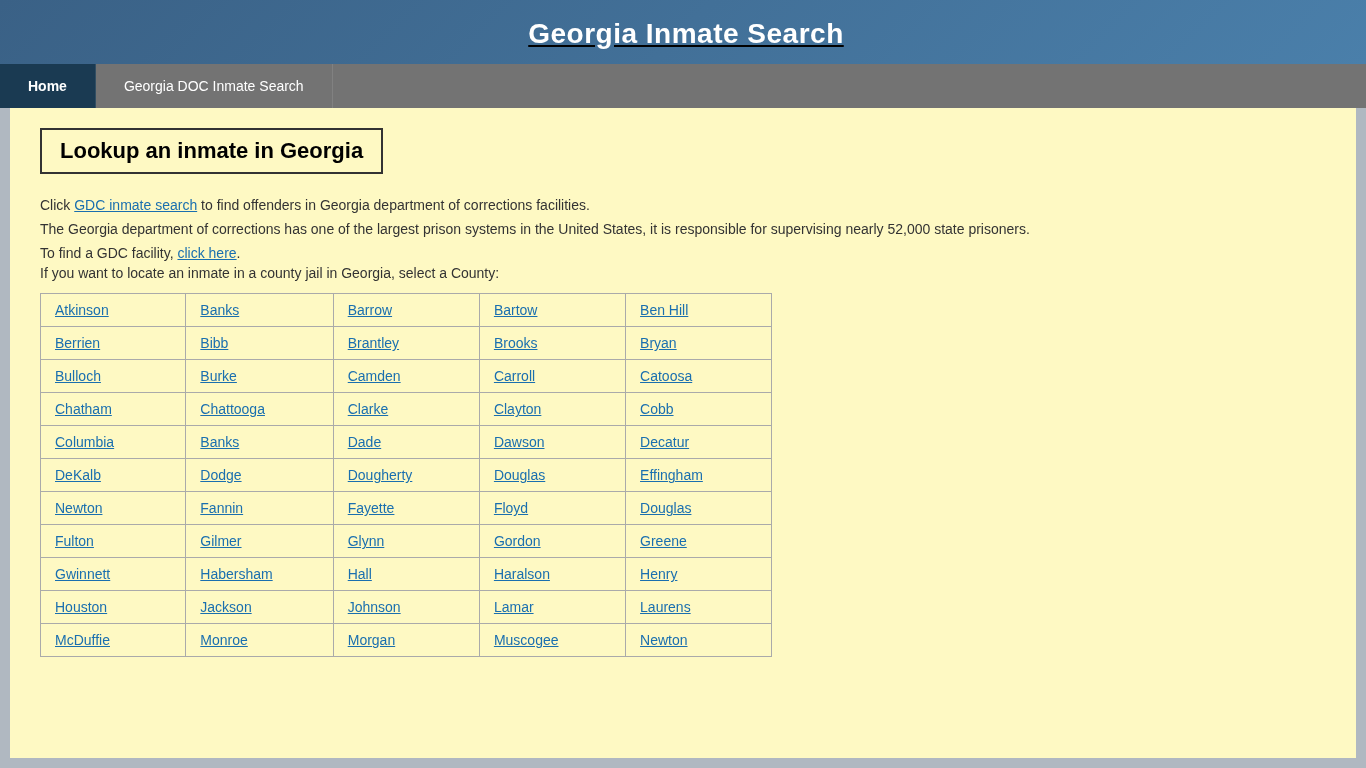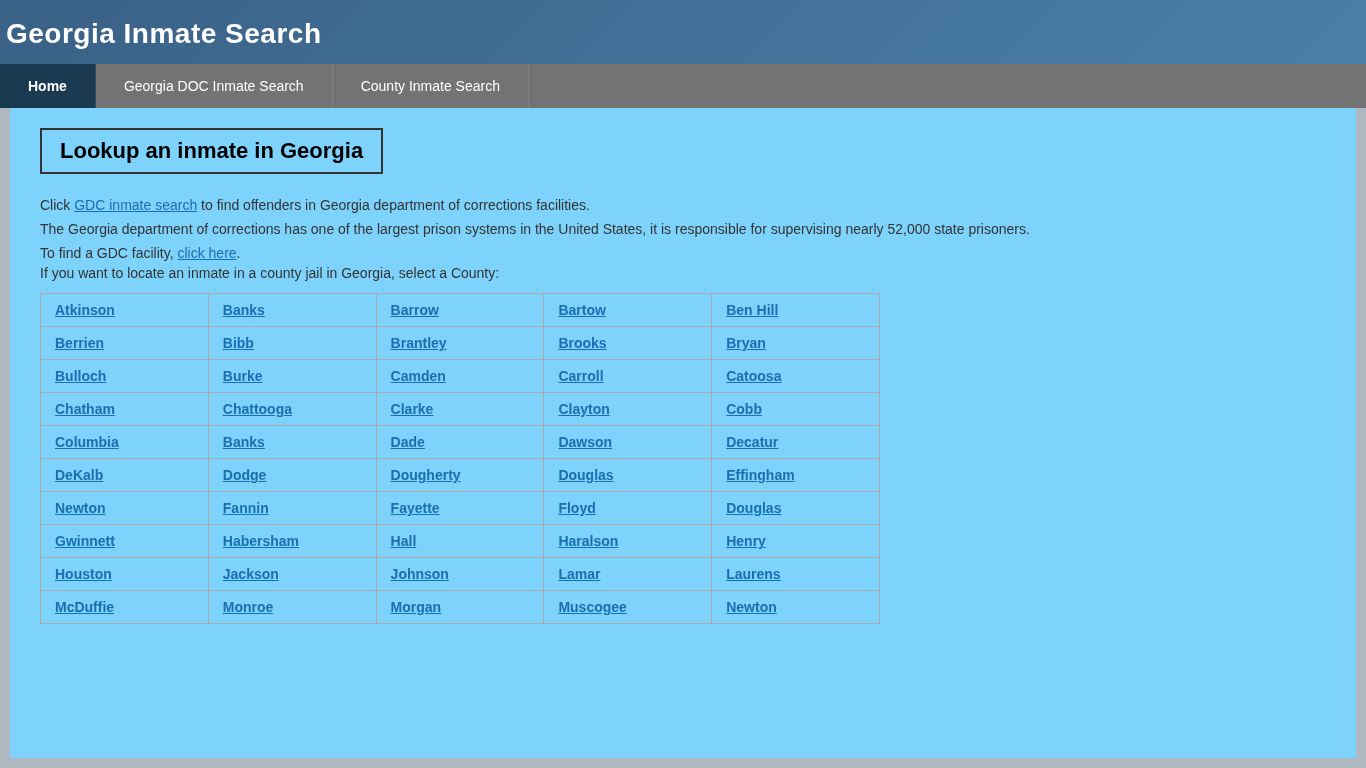--- a/index.html
+++ b/index.html
@@ -10,20 +10,22 @@
       min-height: 768px;
     }
     #app-wrapper {
       max-width: 1366px;
       margin: 0 auto;
     }
     #header {
       background: #3a6186;
       background: linear-gradient(135deg, #3a6186 0%, #4a7faa 100%);
       padding: 18px 0 14px 6px;
+      text-align: center;
+      text-decoration: underline;
     }
     #site-title {
       color: #fff;
       font-size: 28px;
       font-weight: bold;
       letter-spacing: 0.5px;
     }
     #nav {
       background: #737373;
       display: flex;
@@ -37,21 +39,21 @@
       border-right: 1px solid rgba(255,255,255,0.1);
       text-decoration: none;
       display: flex;
       align-items: center;
     }
     .nav-item.active {
       background: #1a3a52;
       font-weight: bold;
     }
     #content {
-      background: #7dd3fc;
+      background: #fef9c3;
       margin: 0 10px;
       padding: 20px 30px 40px 30px;
       min-height: 650px;
     }
     #page-heading-box {
       border: 2px solid #333;
       display: inline-block;
       padding: 8px 18px;
       margin-bottom: 20px;
     }
@@ -67,22 +69,21 @@
     #intro-text a {
       color: #1a6faf;
       text-decoration: underline;
     }
     #county-intro {
       margin-bottom: 12px;
       color: #333;
     }
     #county-table {
       border-collapse: collapse;
-      width: 840px;
-      font-weight: bold;
+      width: 732px;
     }
     #county-table td {
       border: 1px solid #aaa;
       padding: 8px 14px;
       width: 156px;
     }
     #county-table td a {
       color: #1a6faf;
       text-decoration: underline;
       font-size: 14px;
@@ -91,21 +92,20 @@
 </head>
 <body>
 
 <div id="app-wrapper">
   <div id="header">
     <div id="site-title">Georgia Inmate Search</div>
   </div>
   <div id="nav">
     <a class="nav-item active" href="#">Home</a>
     <a class="nav-item" href="#">Georgia DOC Inmate Search</a>
-    <a class="nav-item" href="#">County Inmate Search</a>
   </div>
   <div id="content">
     <div id="page-heading-box">
       <h1>Lookup an inmate in Georgia</h1>
     </div>
     <div id="intro-text">
       <p>
         <span>Click </span><a href="#">GDC inmate search</a><span> to find offenders in Georgia department of corrections facilities.</span>
       </p>
       <p>The Georgia department of corrections has one of the largest prison systems in the United States, it is responsible for supervising nearly 52,000 state prisoners.</p>
@@ -159,20 +159,27 @@
             <td><a href="#">Effingham</a></td>
           </tr>
           <tr>
             <td><a href="#">Newton</a></td>
             <td><a href="#">Fannin</a></td>
             <td><a href="#">Fayette</a></td>
             <td><a href="#">Floyd</a></td>
             <td><a href="#">Douglas</a></td>
           </tr>
           <tr>
+            <td><a href="#">Fulton</a></td>
+            <td><a href="#">Gilmer</a></td>
+            <td><a href="#">Glynn</a></td>
+            <td><a href="#">Gordon</a></td>
+            <td><a href="#">Greene</a></td>
+          </tr>
+          <tr>
             <td><a href="#">Gwinnett</a></td>
             <td><a href="#">Habersham</a></td>
             <td><a href="#">Hall</a></td>
             <td><a href="#">Haralson</a></td>
             <td><a href="#">Henry</a></td>
           </tr>
           <tr>
             <td><a href="#">Houston</a></td>
             <td><a href="#">Jackson</a></td>
             <td><a href="#">Johnson</a></td>

